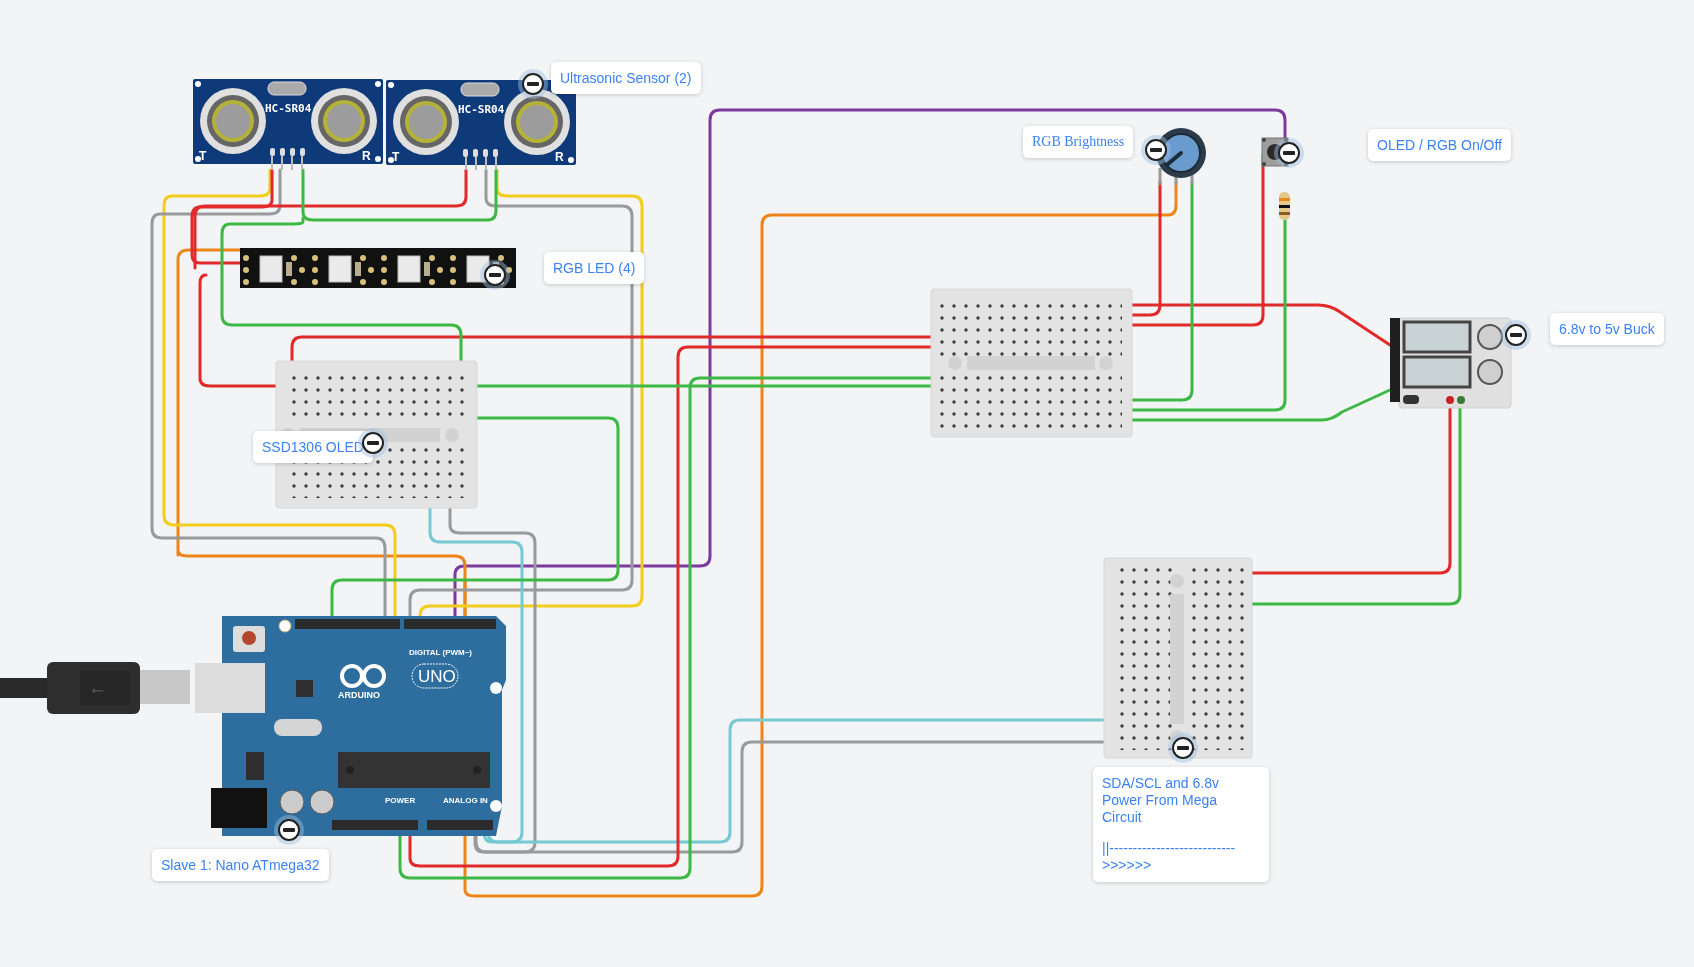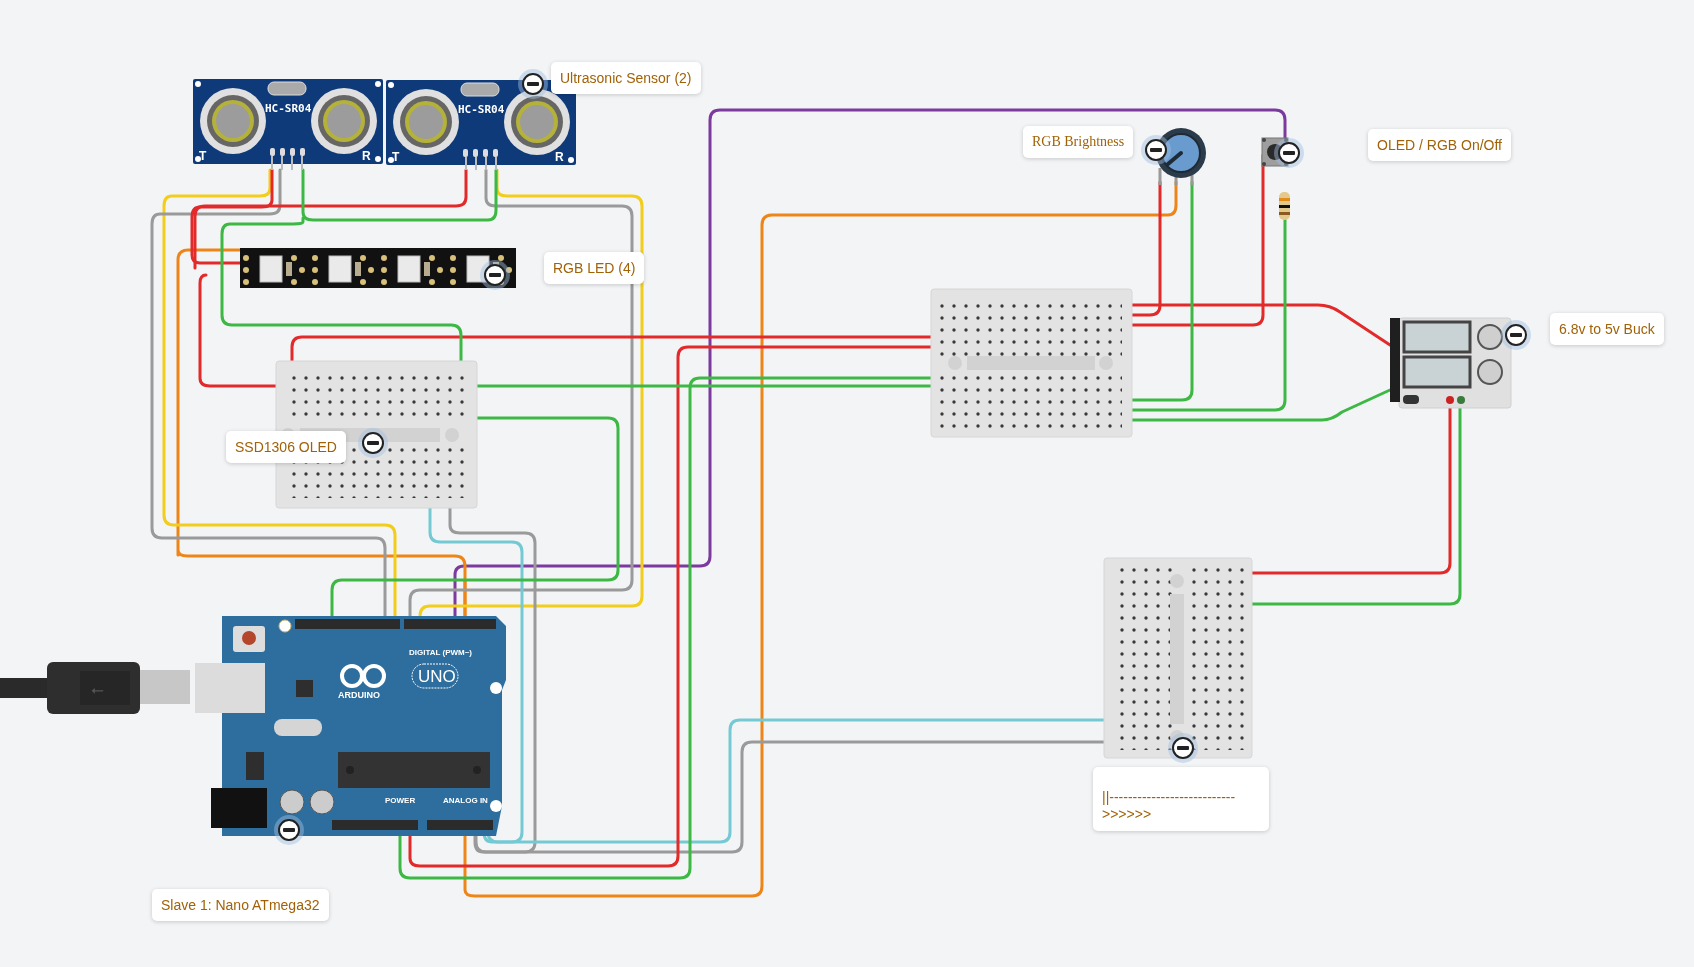--- a/index.html
+++ b/index.html
@@ -1,18 +1,18 @@
 <!DOCTYPE html>
 <html><head>
 <meta charset="utf-8">
 <style>
   html,body{margin:0;padding:0;}
   body{width:1694px;height:967px;background:#f3f4f6;overflow:hidden;position:relative;font-family:"Liberation Sans",sans-serif;}
   #canvas{position:absolute;left:0;top:0;width:1694px;height:967px;}
-  .callout{position:absolute;background:#fff;border-radius:5px;box-shadow:0 1px 4px rgba(0,0,0,0.18);color:#a16207;font-size:14px;padding:8px 9px;white-space:nowrap;font-family:"Liberation Sans",sans-serif;}
+  .callout{position:absolute;background:#fff;border-radius:5px;box-shadow:0 1px 4px rgba(0,0,0,0.18);color:#3b82f6;font-size:14px;padding:8px 9px;white-space:nowrap;font-family:"Liberation Sans",sans-serif;}
   .callout.multi{white-space:normal;line-height:17px;}
   .minus{position:absolute;width:18px;height:18px;border-radius:50%;background:#fff;border:2px solid #222;box-shadow:0 0 0 4px rgba(160,190,225,0.45);}
   .minus::after{content:"";position:absolute;left:3px;top:7px;width:12px;height:4px;background:#222;border-radius:1px;}
 </style>
 </head>
 <body>
 
 <svg id="canvas" width="1694" height="967" viewBox="0 0 1694 967" xmlns="http://www.w3.org/2000/svg">
   <defs>
     <pattern id="holes" width="12" height="12" patternUnits="userSpaceOnUse">
@@ -274,32 +274,33 @@
     <rect x="195" y="663" width="70" height="50" fill="#dcdcdc"></rect>
   </g>
 </svg>
 
 <div class="callout" style="left:551px;top:62px;">Ultrasonic Sensor (2)</div>
 <div class="minus" style="left:522px;top:73px;"></div>
 
 <div class="callout" style="left:512px;top:252px;margin-left:32px;">RGB LED (4)</div>
 <div class="minus" style="left:484px;top:264px;"></div>
 
-<div class="callout" style="left:226px;top:431px;">SSD1306 OLED</div>
+<div class="callout" style="left:253px;top:431px;">SSD1306 OLED</div>
 <div class="minus" style="left:362px;top:432px;"></div>
 
-<div class="callout" style="left:152px;top:849px;margin-top:40px;">Slave 1: Nano ATmega32</div>
+<div class="callout" style="left:152px;top:849px;">Slave 1: Nano ATmega32</div>
 <div class="minus" style="left:278px;top:819px;"></div>
 
 <div class="callout" style="left:1023px;top:126px;font-family:Liberation Serif, serif;">RGB Brightness</div>
 <div class="minus" style="left:1145px;top:139px;"></div>
 
 <div class="callout" style="left:1368px;top:129px;">OLED / RGB On/Off</div>
 <div class="minus" style="left:1278px;top:142px;"></div>
 
 <div class="callout" style="left:1534px;top:313px;margin-left:16px;">6.8v to 5v Buck</div>
 <div class="minus" style="left:1505px;top:324px;"></div>
 
 <div class="callout multi" style="left:1093px;top:767px;width:158px;">
+  <div>SDA/SCL and 6.8v Power From Mega Circuit</div>
   <div style="height:14px"></div>
   <div>||---------------------------&gt;&gt;&gt;&gt;&gt;&gt;</div>
 </div>
 <div class="minus" style="left:1172px;top:737px;"></div>
 
 </body></html>

